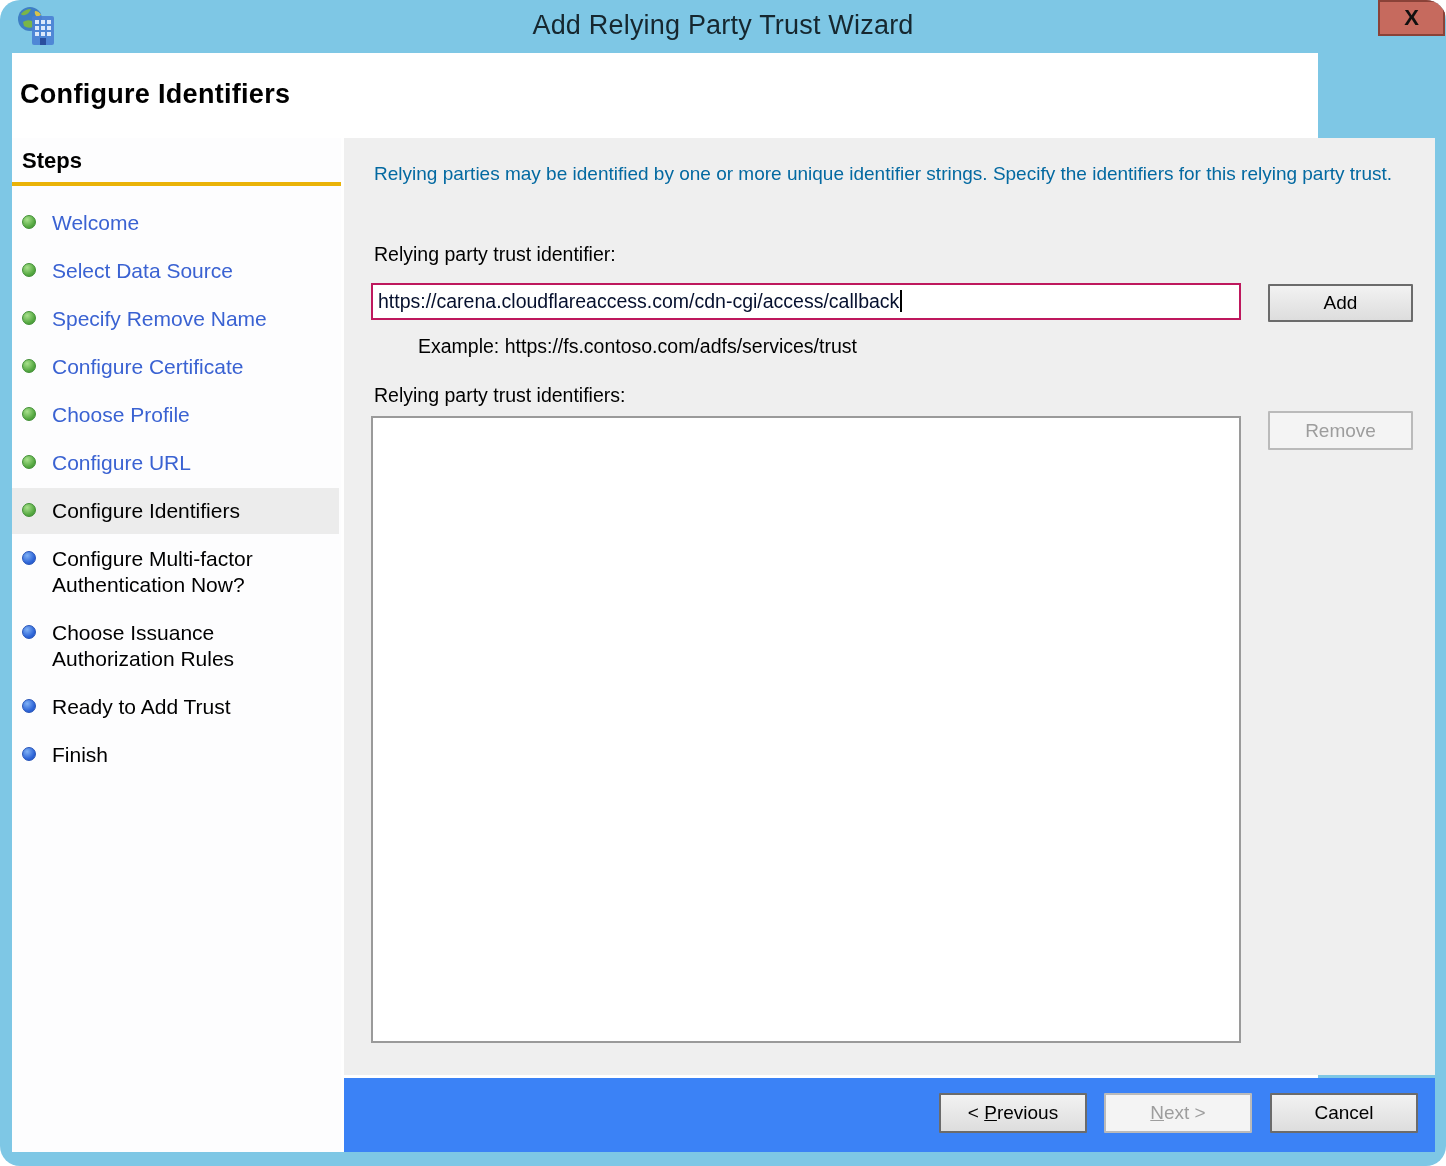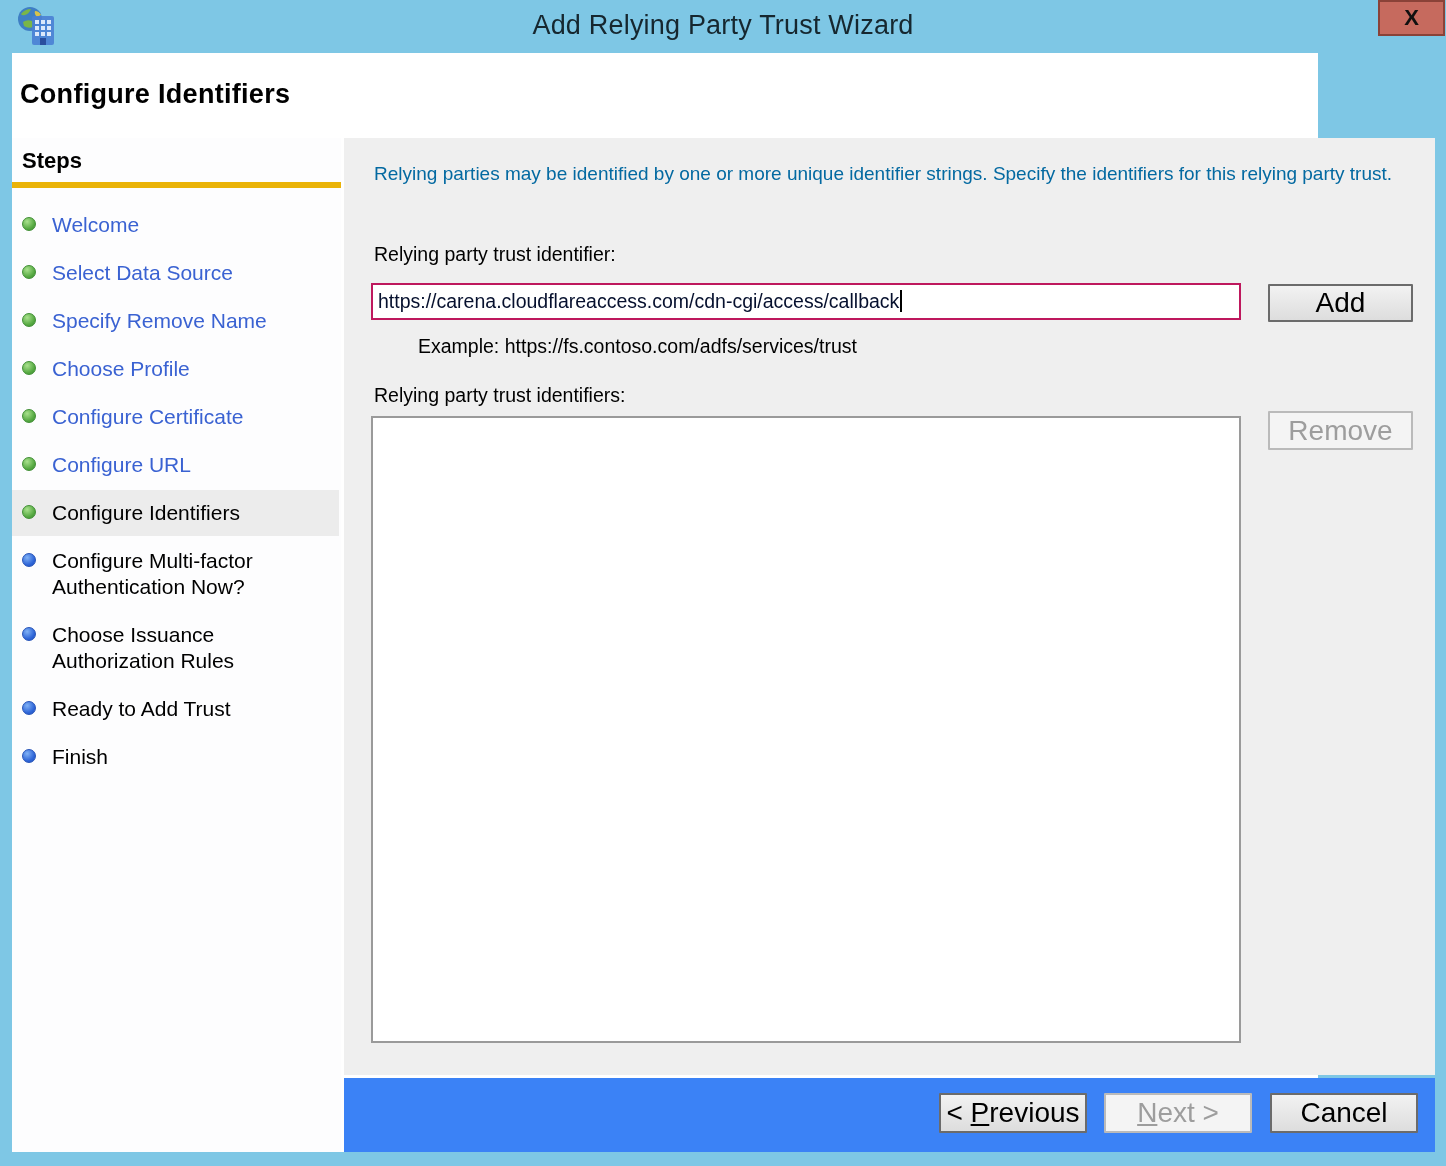--- a/index.html
+++ b/index.html
@@ -1,21 +1,21 @@
 <!DOCTYPE html>
 <html><head>
 <meta charset="utf-8">
 <style>
   * { box-sizing: border-box; margin: 0; padding: 0; }
   html, body { width: 1446px; height: 1166px; }
   body { font-family: "Liberation Sans", sans-serif; }
 
   .window {
     position: relative; width: 1446px; height: 1166px;
-    background: #7ec7e5; overflow: hidden;
+    background: #7ec7e5; overflow: hidden; border-radius: 20px;
   }
 
   
   .titlebar {
     position: absolute; left: 0; top: 0; width: 100%; height: 53px;
   }
   .app-icon { position: absolute; left: 15px; top: 5px; width: 44px; height: 44px; }
   .win-title {
     position: absolute; left: 0; right: 0; top: 10px;
     text-align: center; font-size: 27px; color: #16272f; letter-spacing: 0.2px;
@@ -37,21 +37,21 @@
 
   .header-band { position: absolute; left: 0; top: 0; width: 100%; height: 85px; background: #ffffff; }
   .page-title { position: absolute; left: 8px; top: 26px; font-size: 27px; font-weight: bold; color: #000; letter-spacing: 0.3px; }
 
   .sidebar {
     position: absolute; left: 0; top: 85px; width: 329px; height: 1014px;
     background: #fdfdfe;
   }
   .steps-heading {
     padding: 10px 0 8px 10px; font-size: 22px; font-weight: bold; color: #000;
-    border-bottom: 6px solid #eab308; margin-bottom: 14px;
+    border-bottom: 4px solid #eab308; margin-bottom: 14px;
   }
   .step-item { display: flex; align-items: flex-start; padding: 10px 0 10px 4px; margin: 0 2px 2px 0; }
   .step-item .bullet {
     flex: 0 0 14px; width: 14px; height: 14px; border-radius: 50%; margin: 5px 16px 0 6px;
   }
   .step-item.done .bullet, .step-item.current .bullet {
     background: radial-gradient(circle at 35% 30%, #a9e18d, #57aa43 62%, #3c8a31);
     border: 1px solid #3f8f33;
   }
   .step-item.pending .bullet {
@@ -74,21 +74,21 @@
     position: absolute; left: 27px; top: 145px; width: 870px; height: 37px;
     background: #fff; border: 2px solid #be185d; font-size: 19.5px; color: #06102e;
     line-height: 33px; padding: 0 5px; white-space: nowrap; overflow: hidden;
   }
   .caret { display: inline-block; width: 2px; height: 22px; background: #000; vertical-align: -4px; margin-left: 1px; }
   .btn {
     position: absolute; width: 145px; height: 38px;
     background: linear-gradient(#f2f2f2, #dddddd);
     border: 2px solid #6b6b6b; border-radius: 1px;
     font-family: "Liberation Sans", sans-serif;
-    font-size: 28px; color: #000; text-align: center; cursor: pointer;
+    font-size: 19px; color: #000; text-align: center; cursor: pointer;
   }
   .btn:disabled, .btn.disabled {
     background: #f4f4f4; border-color: #bababa; color: #9d9d9d; cursor: default;
   }
   .btn-add { left: 924px; top: 146px; }
   .example { position: absolute; left: 30px; top: 197px; font-size: 19.5px; color: #000; margin-left: 44px; }
   .lbl-identifiers { position: absolute; left: 30px; top: 246px; font-size: 19.5px; color: #000; }
   .listbox {
     position: absolute; left: 27px; top: 278px; width: 870px; height: 627px;
     background: #fff; border: 2px solid #9a9a9a;
@@ -150,25 +150,25 @@
           <div class="step-item done">
             <span class="bullet"></span>
             <span class="step-label">Select Data Source</span>
           </div>
           <div class="step-item done">
             <span class="bullet"></span>
             <span class="step-label">Specify Remove Name</span>
           </div>
           <div class="step-item done">
             <span class="bullet"></span>
+            <span class="step-label">Configure Certificate</span>
+          </div>
+          <div class="step-item done">
+            <span class="bullet"></span>
             <span class="step-label">Choose Profile</span>
-          </div>
-          <div class="step-item done">
-            <span class="bullet"></span>
-            <span class="step-label">Configure Certificate</span>
           </div>
           <div class="step-item done">
             <span class="bullet"></span>
             <span class="step-label">Configure URL</span>
           </div>
           <div class="step-item current">
             <span class="bullet"></span>
             <span class="step-label">Configure Identifiers</span>
           </div>
           <div class="step-item pending">

